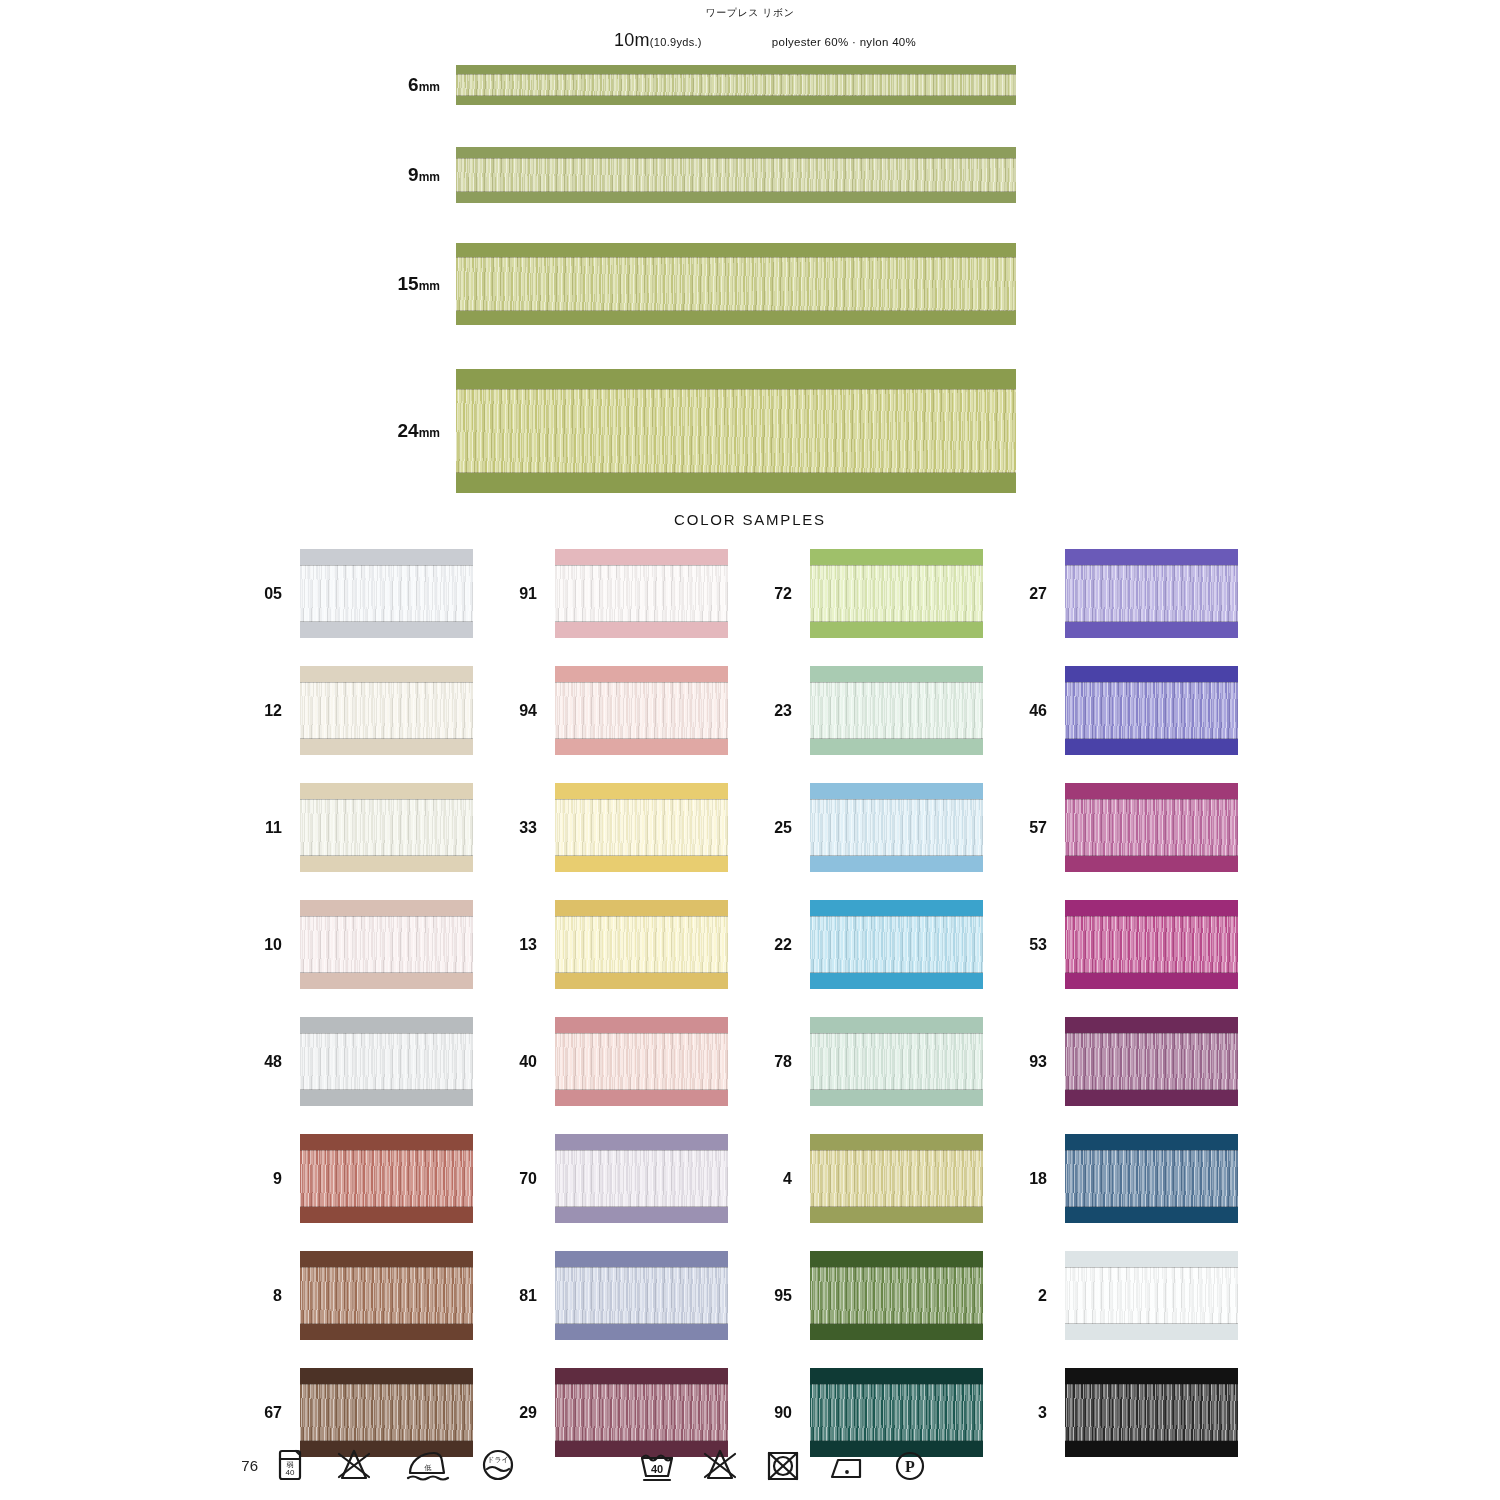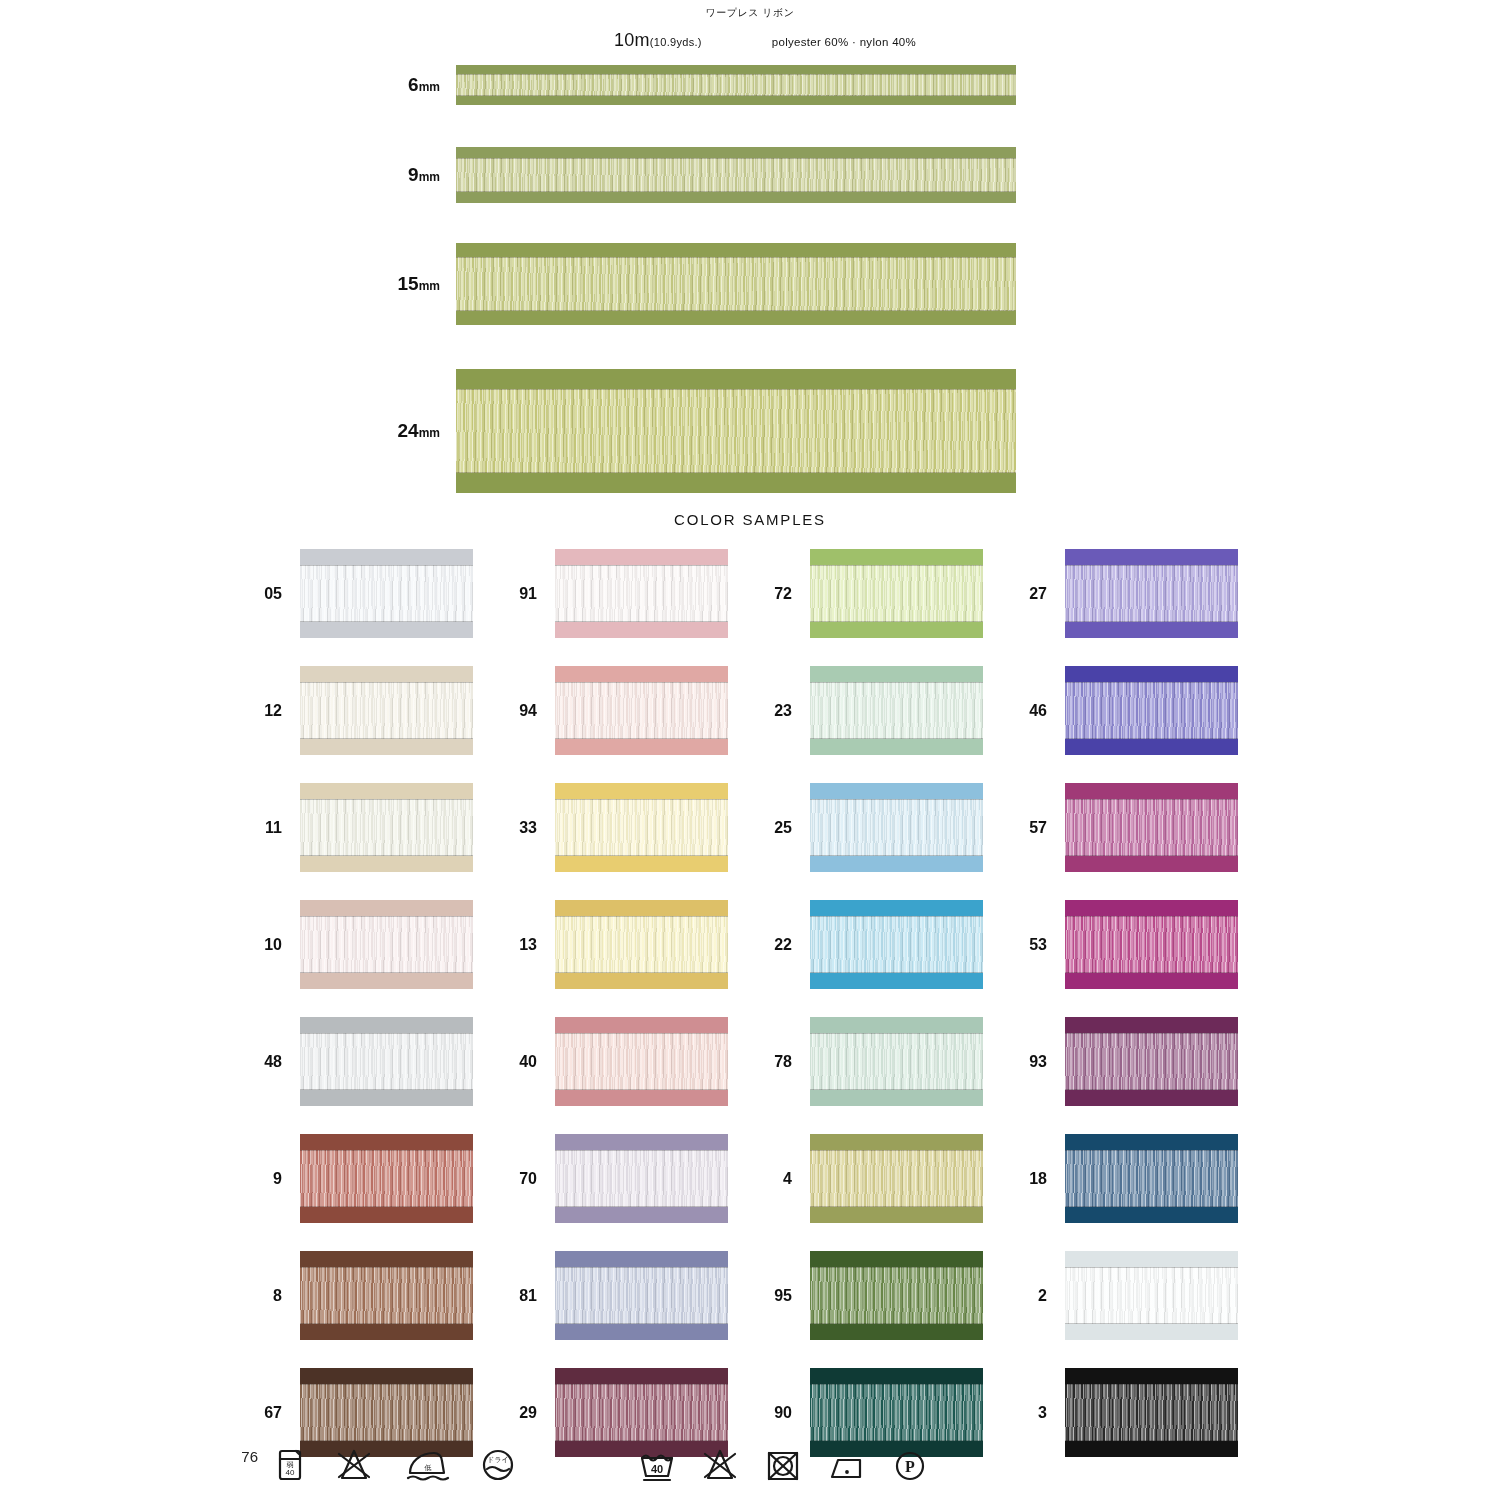--- a/index.html
+++ b/index.html
@@ -85,21 +85,21 @@
   .cell { display:flex; align-items:center; height:103px; }
   .cell-label {
     width:45px; text-align:right; padding-right:18px;
     font-size:16px; font-weight:bold; color:#111;
   }
   .swatch { width:173px; height:89px; position:relative; }
 
   
   .footer {
     position:absolute; left:0; right:0; bottom:18px;
-    display:flex; align-items:flex-start;
+    display:flex; align-items:center;
   }
   .pageno { width:268px; text-align:right; font-size:15px; color:#222; padding-right:10px;}
   .care-groupA { display:flex; align-items:flex-end; gap:30px; margin-left:8px; }
   .care-groupB { display:flex; align-items:flex-end; gap:24px; margin-left:122px; }
   .ico { display:block; }
 </style>
 </head>
 <body>
 
 <div class="header">

